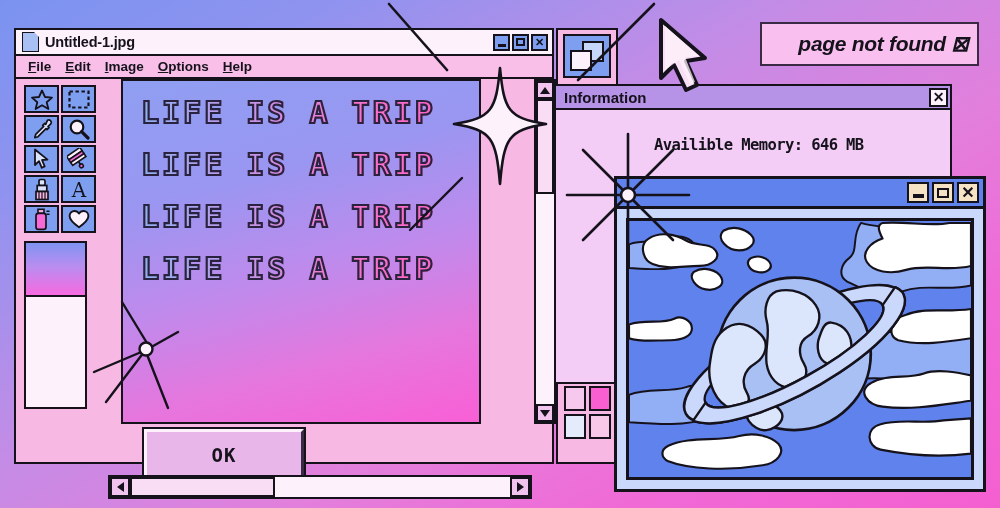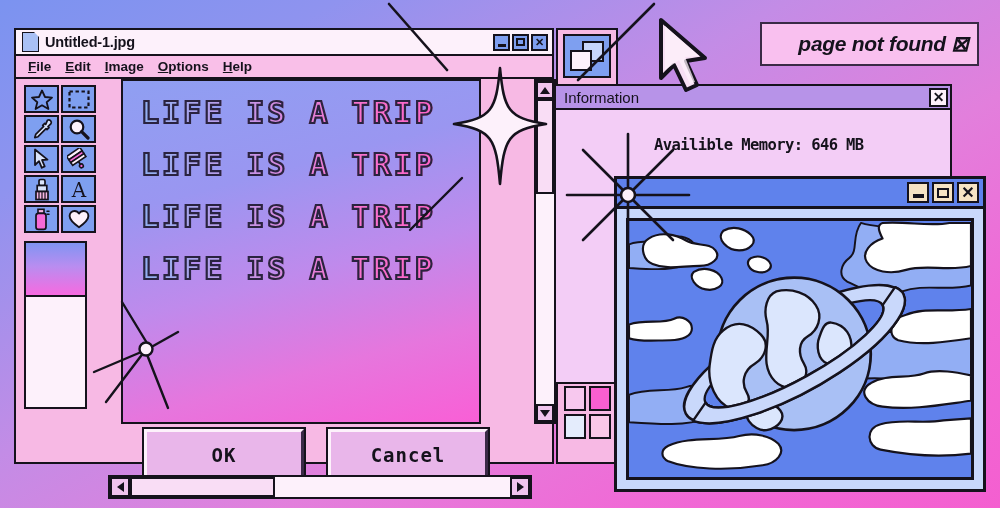--- a/index.html
+++ b/index.html
@@ -7,21 +7,21 @@
     width:1000px;height:508px;overflow:hidden;
     font-family:"Liberation Sans",sans-serif;
     background:linear-gradient(150deg,#7b93f0 0%,#8f93ef 18%,#c38ce6 42%,#e27fdc 62%,#f06ad6 80%,#f45fd0 100%);
     position:relative;
   }
   .abs{position:absolute;}
 
   
   .win{position:absolute;border:2px solid #15121c;box-sizing:border-box;}
   .titlebar{display:flex;align-items:center;box-sizing:border-box;}
-  .title-text{font-weight:normal;color:#15121c;white-space:nowrap;overflow:hidden;}
+  .title-text{font-weight:bold;color:#15121c;white-space:nowrap;overflow:hidden;}
   .wbtn{
     box-sizing:border-box;border:2px solid #15121c;
     display:flex;align-items:center;justify-content:center;
     font-weight:bold;color:#15121c;
   }
 
   
   #paint-window{left:14px;top:28px;width:540px;height:436px;background:#f7b9e4;border:2px solid #15121c;}
   #paint-titlebar{height:26px;background:#fdf1fb;border-bottom:2px solid #15121c;
     display:flex;align-items:center;padding:0 3px;gap:6px;}
@@ -227,21 +227,20 @@
         <span class="tri" style="border-left:5px solid transparent;border-right:5px solid transparent;border-bottom:7px solid #15121c;"></span>
       </div>
       <div class="sb-thumb" style="width:18px;height:95px;"></div>
       <div class="sb-arrow" style="width:18px;height:18px;position:absolute;bottom:0;left:0;">
         <span class="tri" style="border-left:5px solid transparent;border-right:5px solid transparent;border-top:7px solid #15121c;"></span>
       </div>
     </div>
 
     <div id="btn-row">
       <div class="dlg-btn">OK</div>
-      <div class="dlg-btn">Cancel</div>
     </div>
 
     <div id="hscroll">
       <div class="sb-arrow" style="width:20px;height:20px;">
         <span class="tri" style="border-top:5px solid transparent;border-bottom:5px solid transparent;border-right:7px solid #15121c;"></span>
       </div>
       <div class="sb-thumb" style="width:145px;height:20px;"></div>
       <div class="sb-arrow" style="width:20px;height:20px;margin-left:auto;">
         <span class="tri" style="border-top:5px solid transparent;border-bottom:5px solid transparent;border-left:7px solid #15121c;"></span>
       </div>

